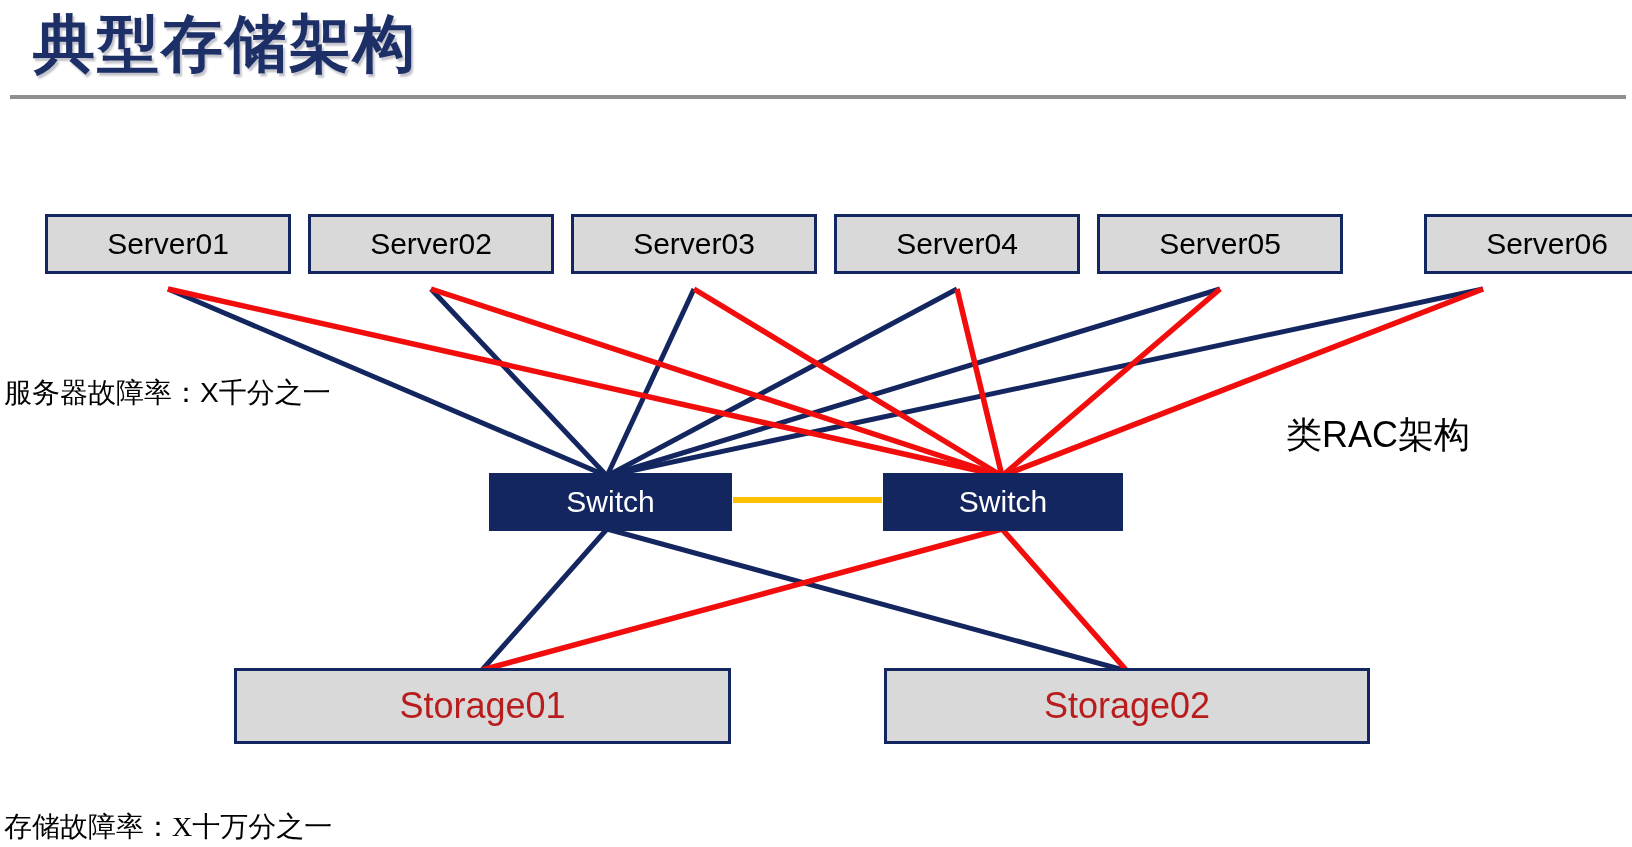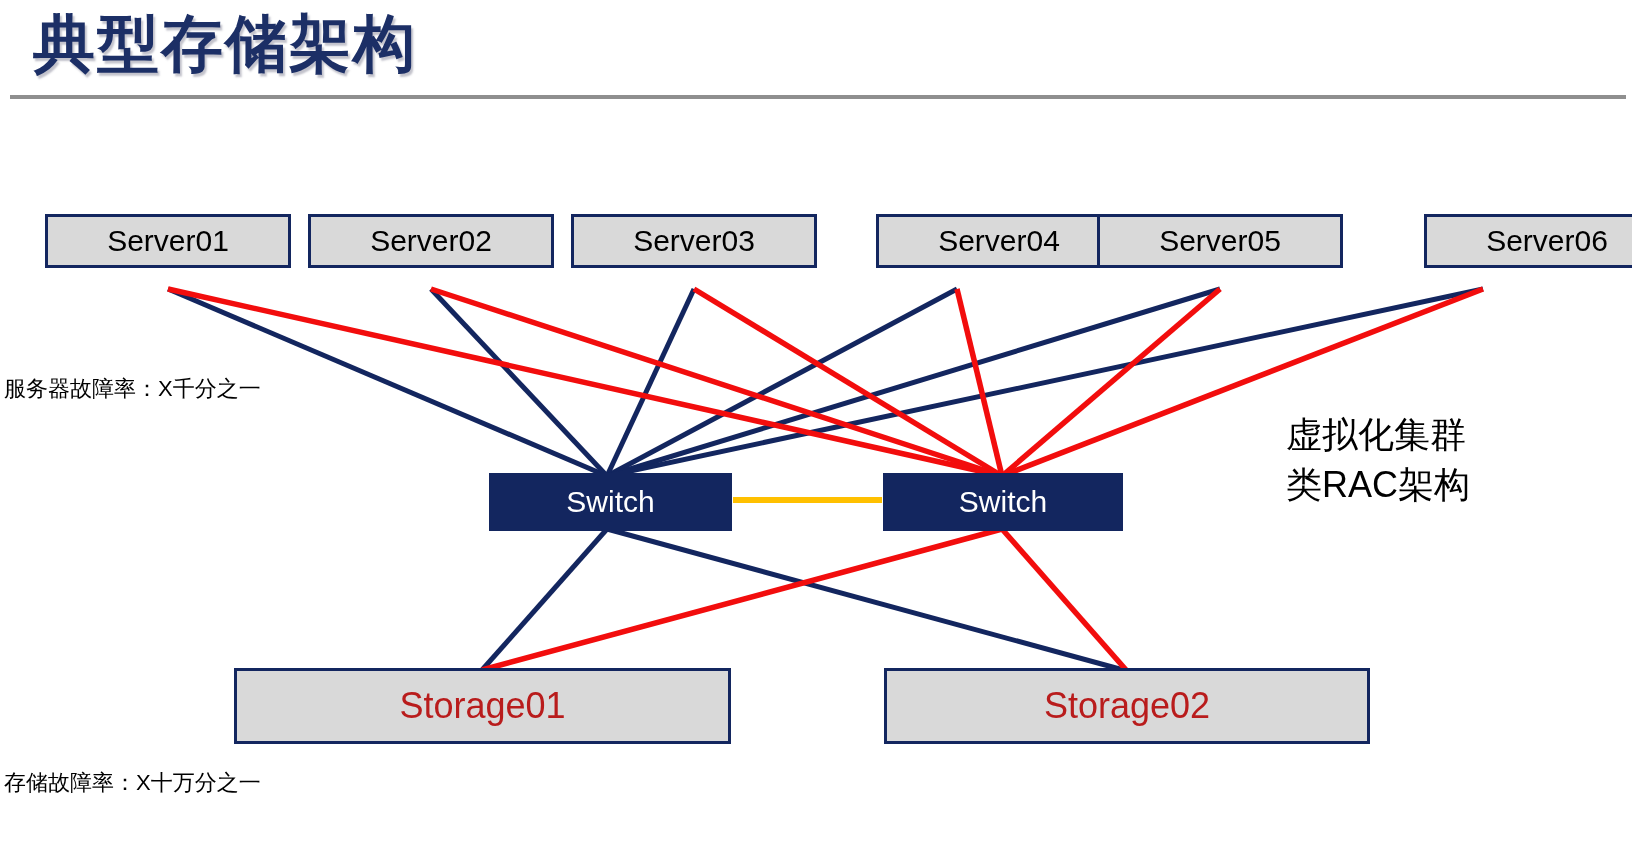--- a/index.html
+++ b/index.html
@@ -10,34 +10,34 @@
   #edge-layer{position:absolute;left:0;top:0;width:1632px;height:847px;z-index:0;}
   .node{position:absolute;display:flex;align-items:center;justify-content:center;z-index:2;box-sizing:border-box;}
   .page-title{
     position:absolute;left:20px;top:2px;font-size:62px;font-weight:bold;
     color:var(--title-color);letter-spacing:2px;z-index:2;
     text-shadow:2px 3px 2px rgba(120,120,140,0.45);
     margin-left:13px;
   }
   .divider{position:absolute;left:10px;top:95px;width:1616px;height:4px;background:var(--divider);z-index:1;}
   .server-box{
-    top:214px;width:246px;height:54px;background:var(--box-fill);
+    top:214px;width:246px;height:60px;background:var(--box-fill);
     border:3px solid var(--navy);font-size:30px;color:#000;
   }
   .switch-box{
     top:473px;height:58px;background:var(--navy);
     color:#ffffff;font-size:30px;text-align:center;
   }
   .storage-box{
     top:668px;height:76px;background:var(--box-fill);
     border:3px solid var(--navy);font-size:36px;color:#b91c1c;
   }
-  .note{position:absolute;font-size:22px;color:#000;z-index:2;white-space:nowrap;}
+  .note{position:absolute;font-size:28px;color:#000;z-index:2;white-space:nowrap;}
   .note-server{left:4px;top:374px;}
-  .note-storage{left:4px;top:768px;}
+  .note-storage{left:4px;top:808px;font-family:Liberation Serif, serif;}
   .annotation{
     position:absolute;left:1286px;top:410px;font-size:36px;color:#000;
     line-height:50px;z-index:2;white-space:nowrap;
   }
   .edge-navy{stroke:var(--navy);stroke-width:5;}
   .edge-red{stroke:var(--red);stroke-width:5.5;}
   .edge-orange{stroke:var(--orange);stroke-width:6;}
 </style>
 </head>
 <body>
@@ -67,21 +67,21 @@
 
 <div class="node server-box" style="left:45px">
   <span>Server01</span>
 </div>
 <div class="node server-box" style="left:308px">
   <span>Server02</span>
 </div>
 <div class="node server-box" style="left:571px">
   <span>Server03</span>
 </div>
-<div class="node server-box" style="left:876px">
+<div class="node server-box" style="left:834px">
   <span>Server04</span>
 </div>
 <div class="node server-box" style="left:1097px">
   <span>Server05</span>
 </div>
 <div class="node server-box" style="left:1424px">
   <span>Server06</span>
 </div>
 
 <div class="node switch-box" style="left:489px;width:243px">
@@ -95,15 +95,14 @@
   <span>Storage01</span>
 </div>
 <div class="node storage-box" style="left:884px;width:486px">
   <span>Storage02</span>
 </div>
 
 <div class="note note-server">服务器故障率：X千分之一</div>
 <div class="note note-storage">存储故障率：X十万分之一</div>
 
 <div class="annotation">
-  <div>虚拟化集群</div>
   <div>类RAC架构</div>
 </div>
 
 </body></html>

